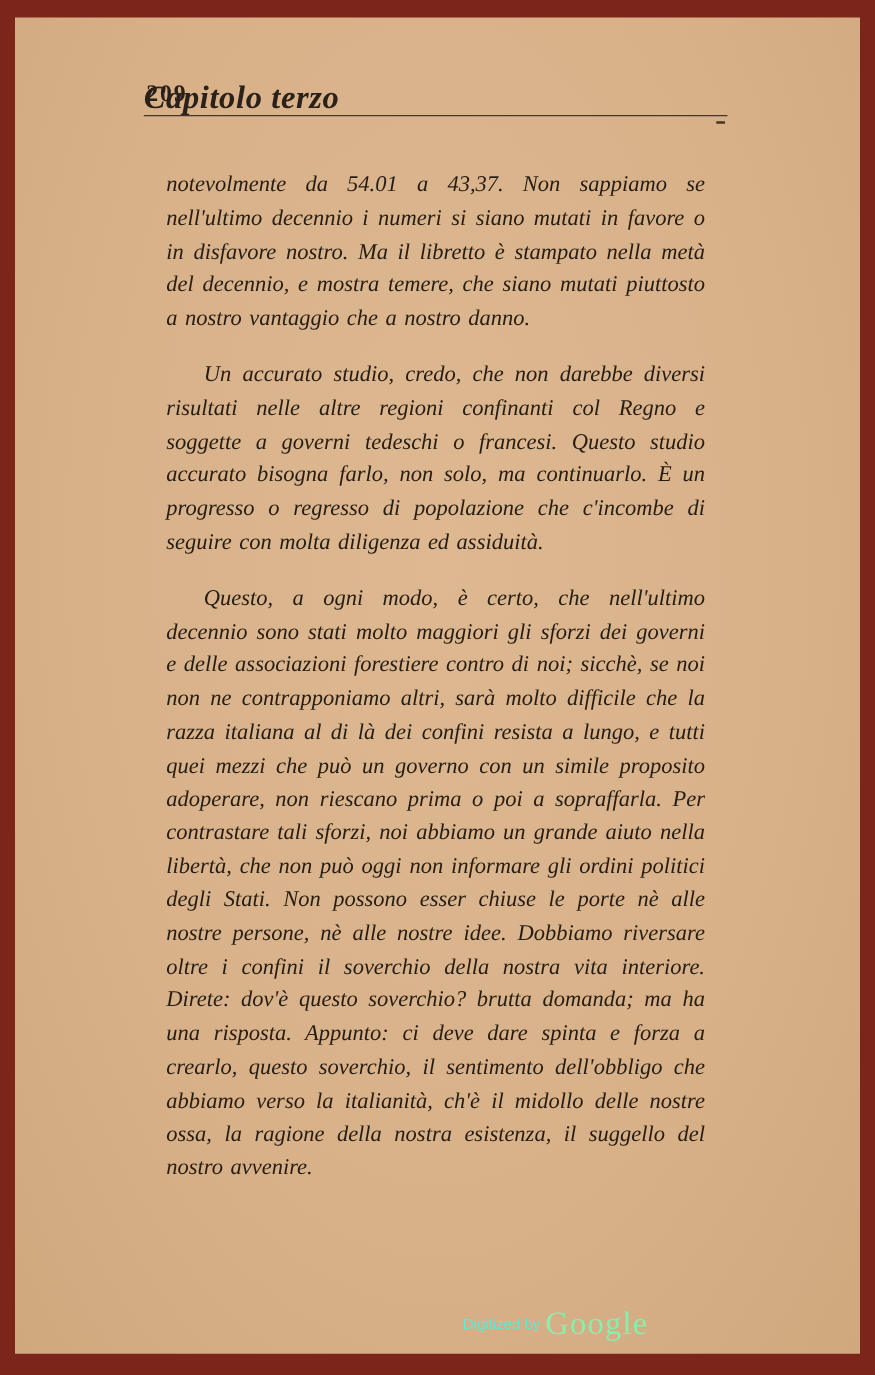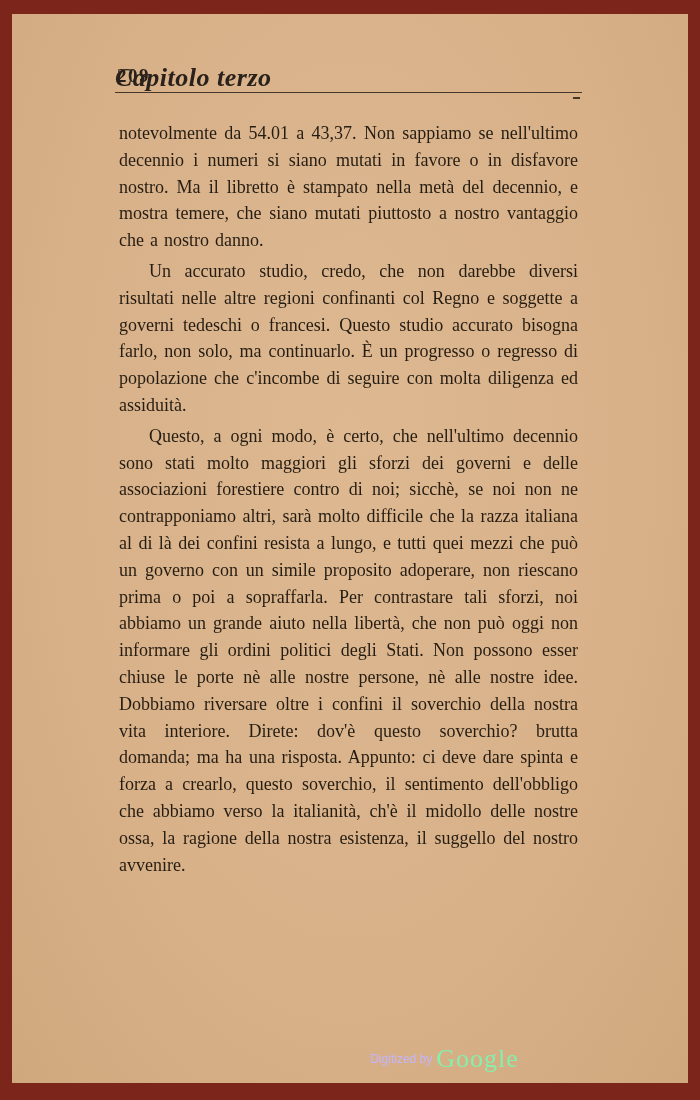--- a/index.html
+++ b/index.html
@@ -55,35 +55,36 @@
   }
   .text-block {
     position: absolute;
     top: 116px; left: 115px; right: 118px;
     color: #261d12;
     font-size: 18px;
     line-height: 26.8px;
     text-align: justify;
   }
   .text-block p {
-    margin: 4px;
+    margin: 18px;
     text-indent: 30px;
     word-spacing: 1.5px;
+    font-style: italic;
   }
   .text-block p.continuation { text-indent: 0; }
   .watermark {
     position: absolute;
     top: 1044px; left: 166px; right: 0;
     text-align: center;
     white-space: nowrap;
   }
   .wm-prefix {
     font-family: "Liberation Sans", sans-serif;
     font-size: 12px;
-    color: #c4b5fd;
+    color: #5eead4;
     vertical-align: 4px;
     padding-left: 23px;
   }
   .wm-brand {
     font-family: "Liberation Serif", serif;
     font-size: 26px;
     color: #86efac;
     letter-spacing: 1px;
   }
 </style>

